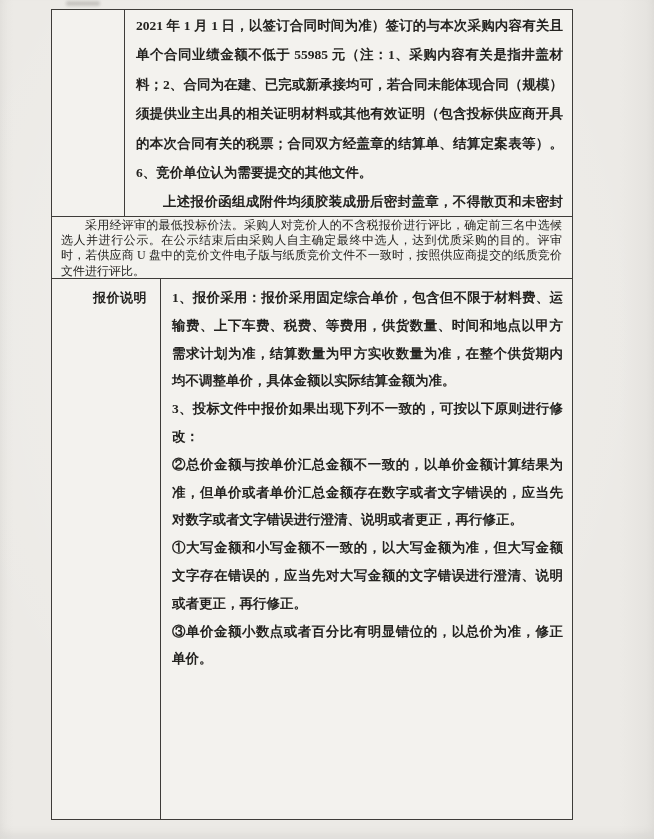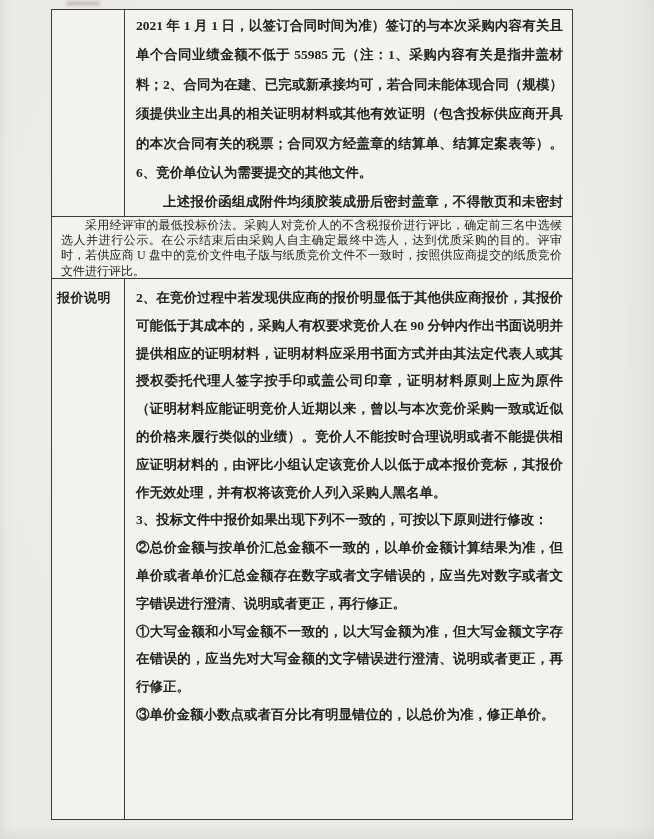--- a/index.html
+++ b/index.html
@@ -31,21 +31,21 @@
     flex-direction: column;
     color: #242320;
   }
   .trow {
     display: flex;
     box-sizing: border-box;
     overflow: hidden;
   }
   .trow-1 { height: 207px; border-bottom: 1.5px solid #3e3c39; }
   .trow-2 { height: 62px;  border-bottom: 1.5px solid #3e3c39; }
-  .trow-3 { flex: 1; }
+  .trow-3 { flex: 1; margin-left: 36px; }
   .label-cell {
     width: 73px;
     box-sizing: border-box;
     border-right: 1.5px solid #3e3c39;
     padding: 6px 2px 0 5px;
     font-size: 13px;
     font-weight: 700;
     line-height: 29px;
     letter-spacing: 0.5px;
     word-break: break-all;
@@ -112,21 +112,21 @@
       <div class="content-cell">
         <p class="indent">采用经评审的最低投标价法。采购人对竞价人的不含税报价进行评比，确定前三名中选候选人并进行公示。在公示结束后由采购人自主确定最终中选人，达到优质采购的目的。评审时，若供应商 U 盘中的竞价文件电子版与纸质竞价文件不一致时，按照供应商提交的纸质竞价文件进行评比。</p>
       </div>
     </div>
 
     <div class="trow trow-3">
       <div class="label-cell">
         <span>报价说明</span>
       </div>
       <div class="content-cell">
-        <p>2、在竞价过程中若发现供应商的报价明显低于其他供应商报价，其报价可能低于其成本的，采购人有权要求竞价人在 90 分钟内作出书面说明并提供相应的证明材料，证明材料应采用书面方式并由其法定代表人或其授权委托代理人签字按手印或盖公司印章，证明材料原则上应为原件（证明材料应能证明竞价人近期以来，曾以与本次竞价采购一致或近似的价格来履行类似的业绩）。竞价人不能按时合理说明或者不能提供相应证明材料的，由评比小组认定该竞价人以低于成本报价竞标，其报价作无效处理，并有权将该竞价人列入采购人黑名单。</p>
+        <p>1、报价采用：报价采用固定综合单价，包含但不限于材料费、运输费、上下车费、税费、等费用，供货数量、时间和地点以甲方需求计划为准，结算数量为甲方实收数量为准，在整个供货期内均不调整单价，具体金额以实际结算金额为准。</p>
         <p>3、投标文件中报价如果出现下列不一致的，可按以下原则进行修改：</p>
         <p>②总价金额与按单价汇总金额不一致的，以单价金额计算结果为准，但单价或者单价汇总金额存在数字或者文字错误的，应当先对数字或者文字错误进行澄清、说明或者更正，再行修正。</p>
         <p>①大写金额和小写金额不一致的，以大写金额为准，但大写金额文字存在错误的，应当先对大写金额的文字错误进行澄清、说明或者更正，再行修正。</p>
         <p>③单价金额小数点或者百分比有明显错位的，以总价为准，修正单价。</p>
 
       </div>
     </div>
 
   </div>
 </div>

